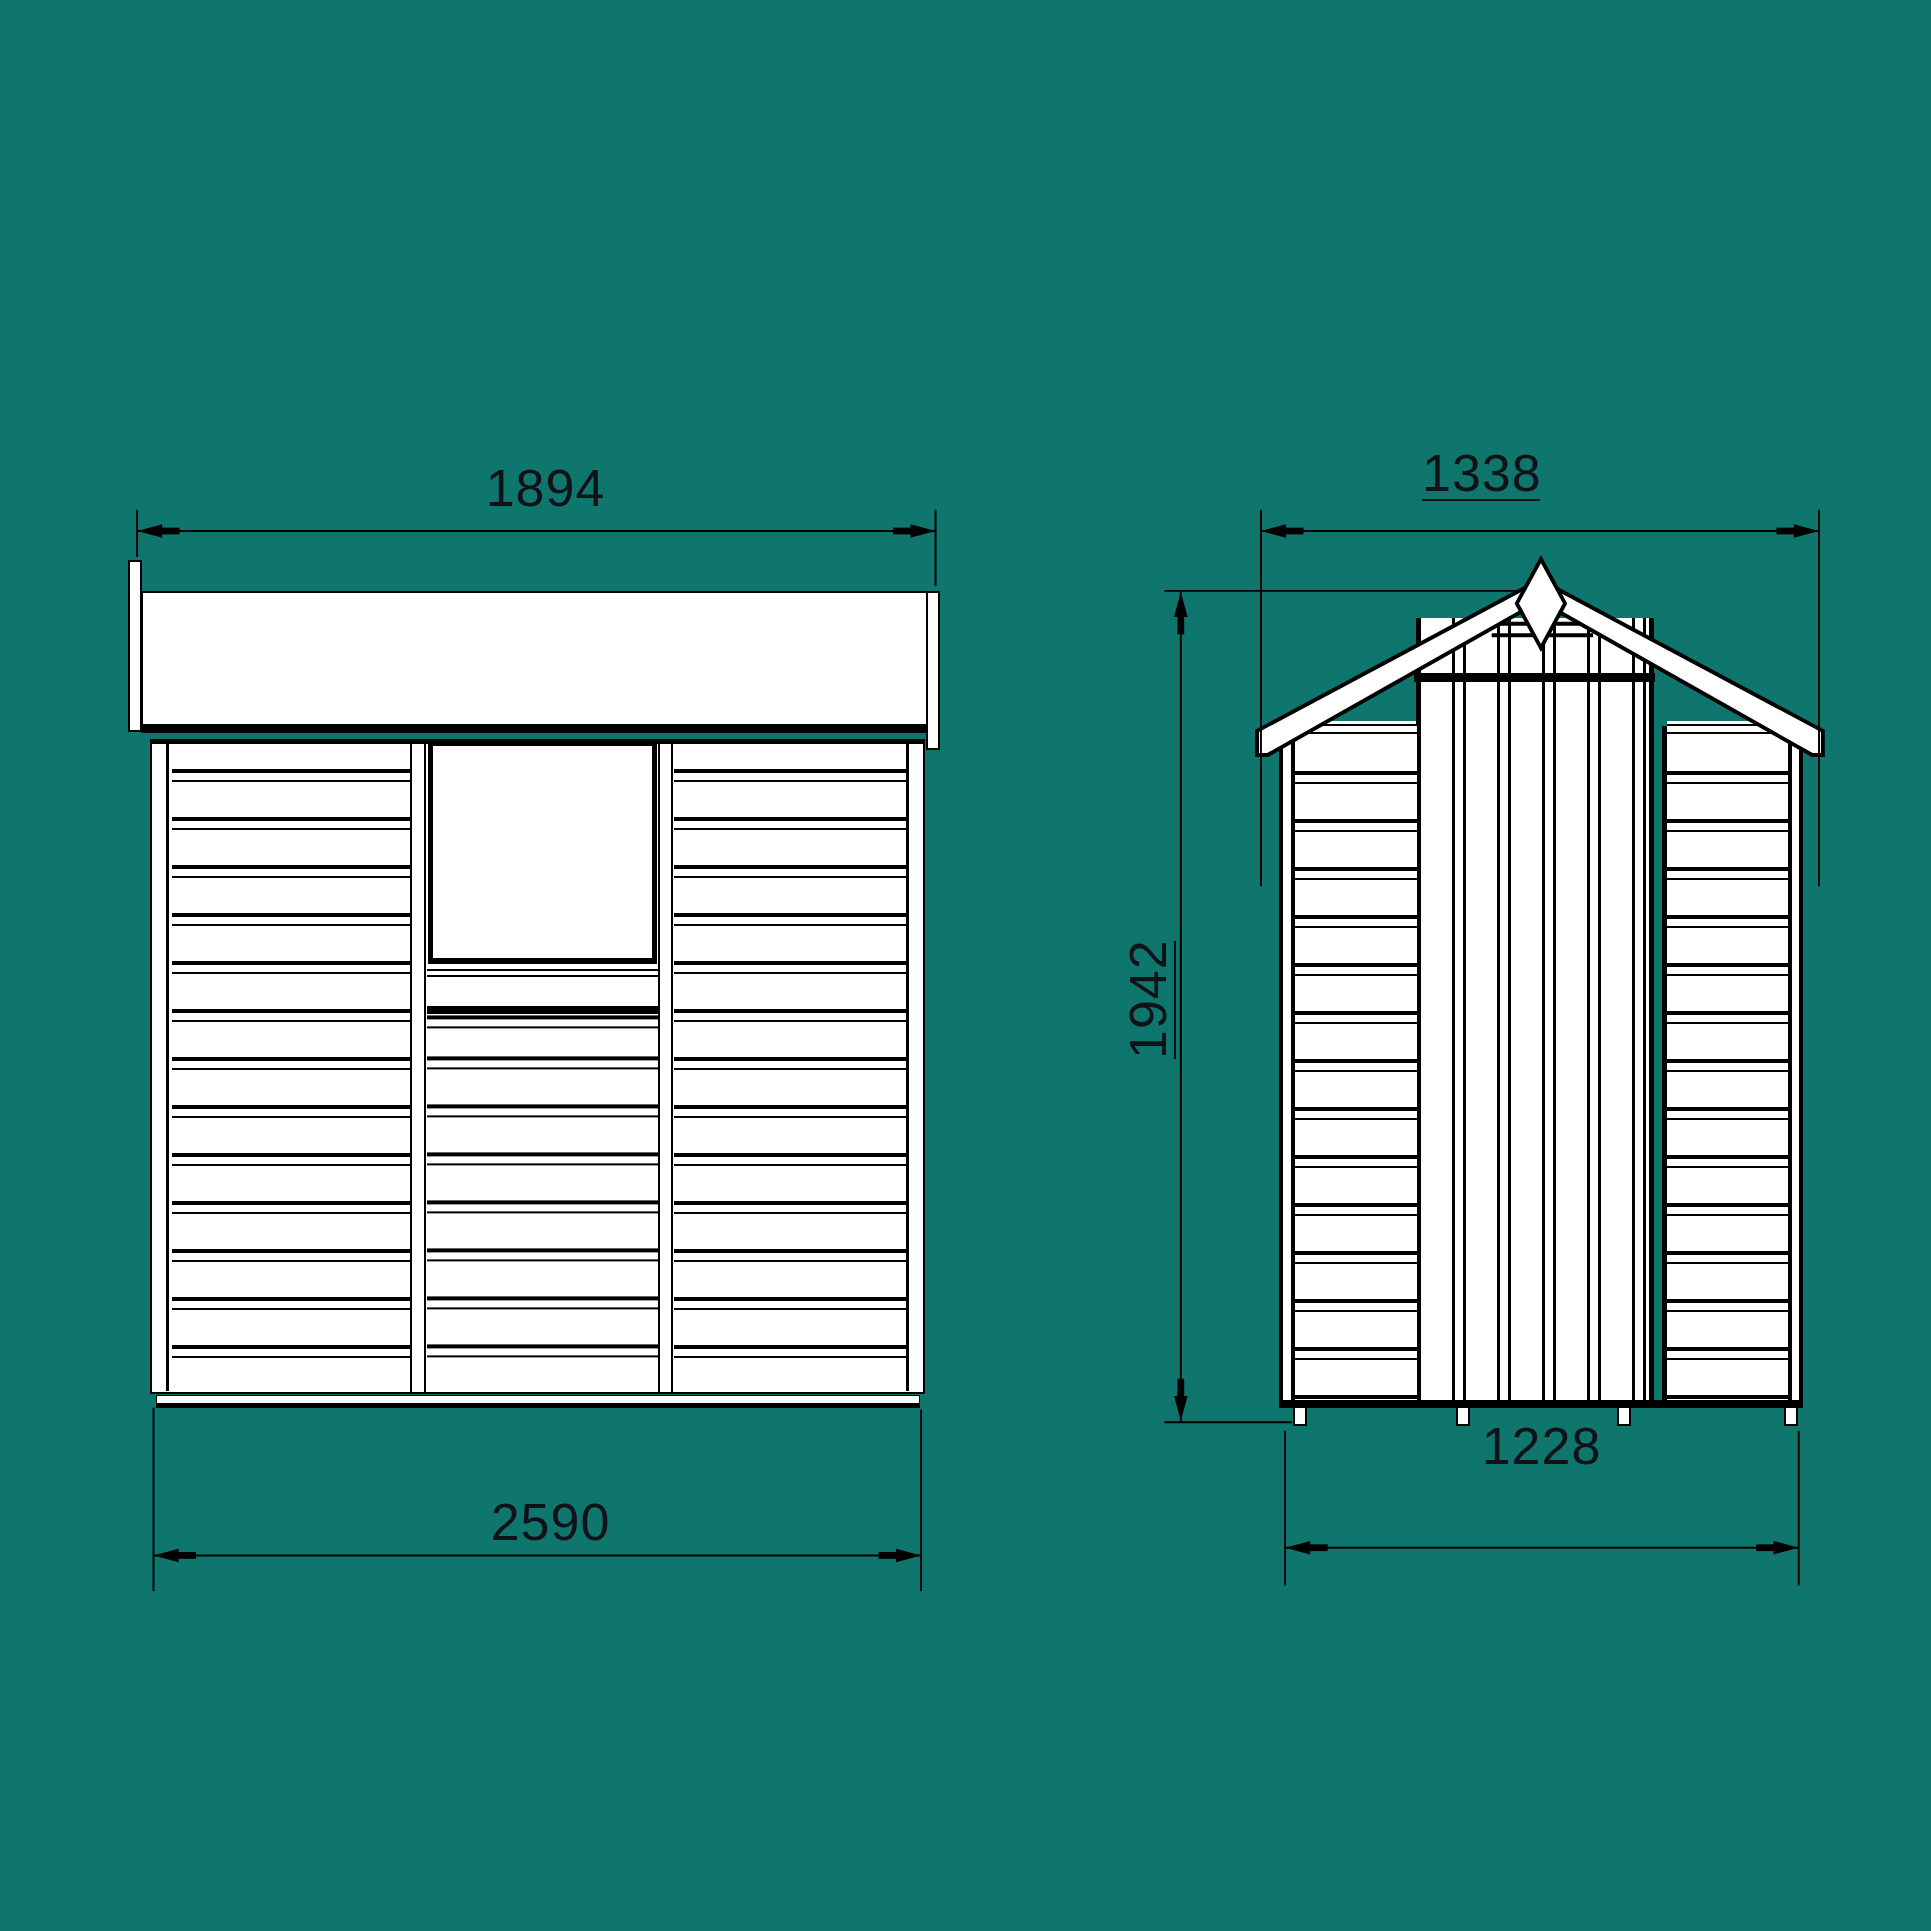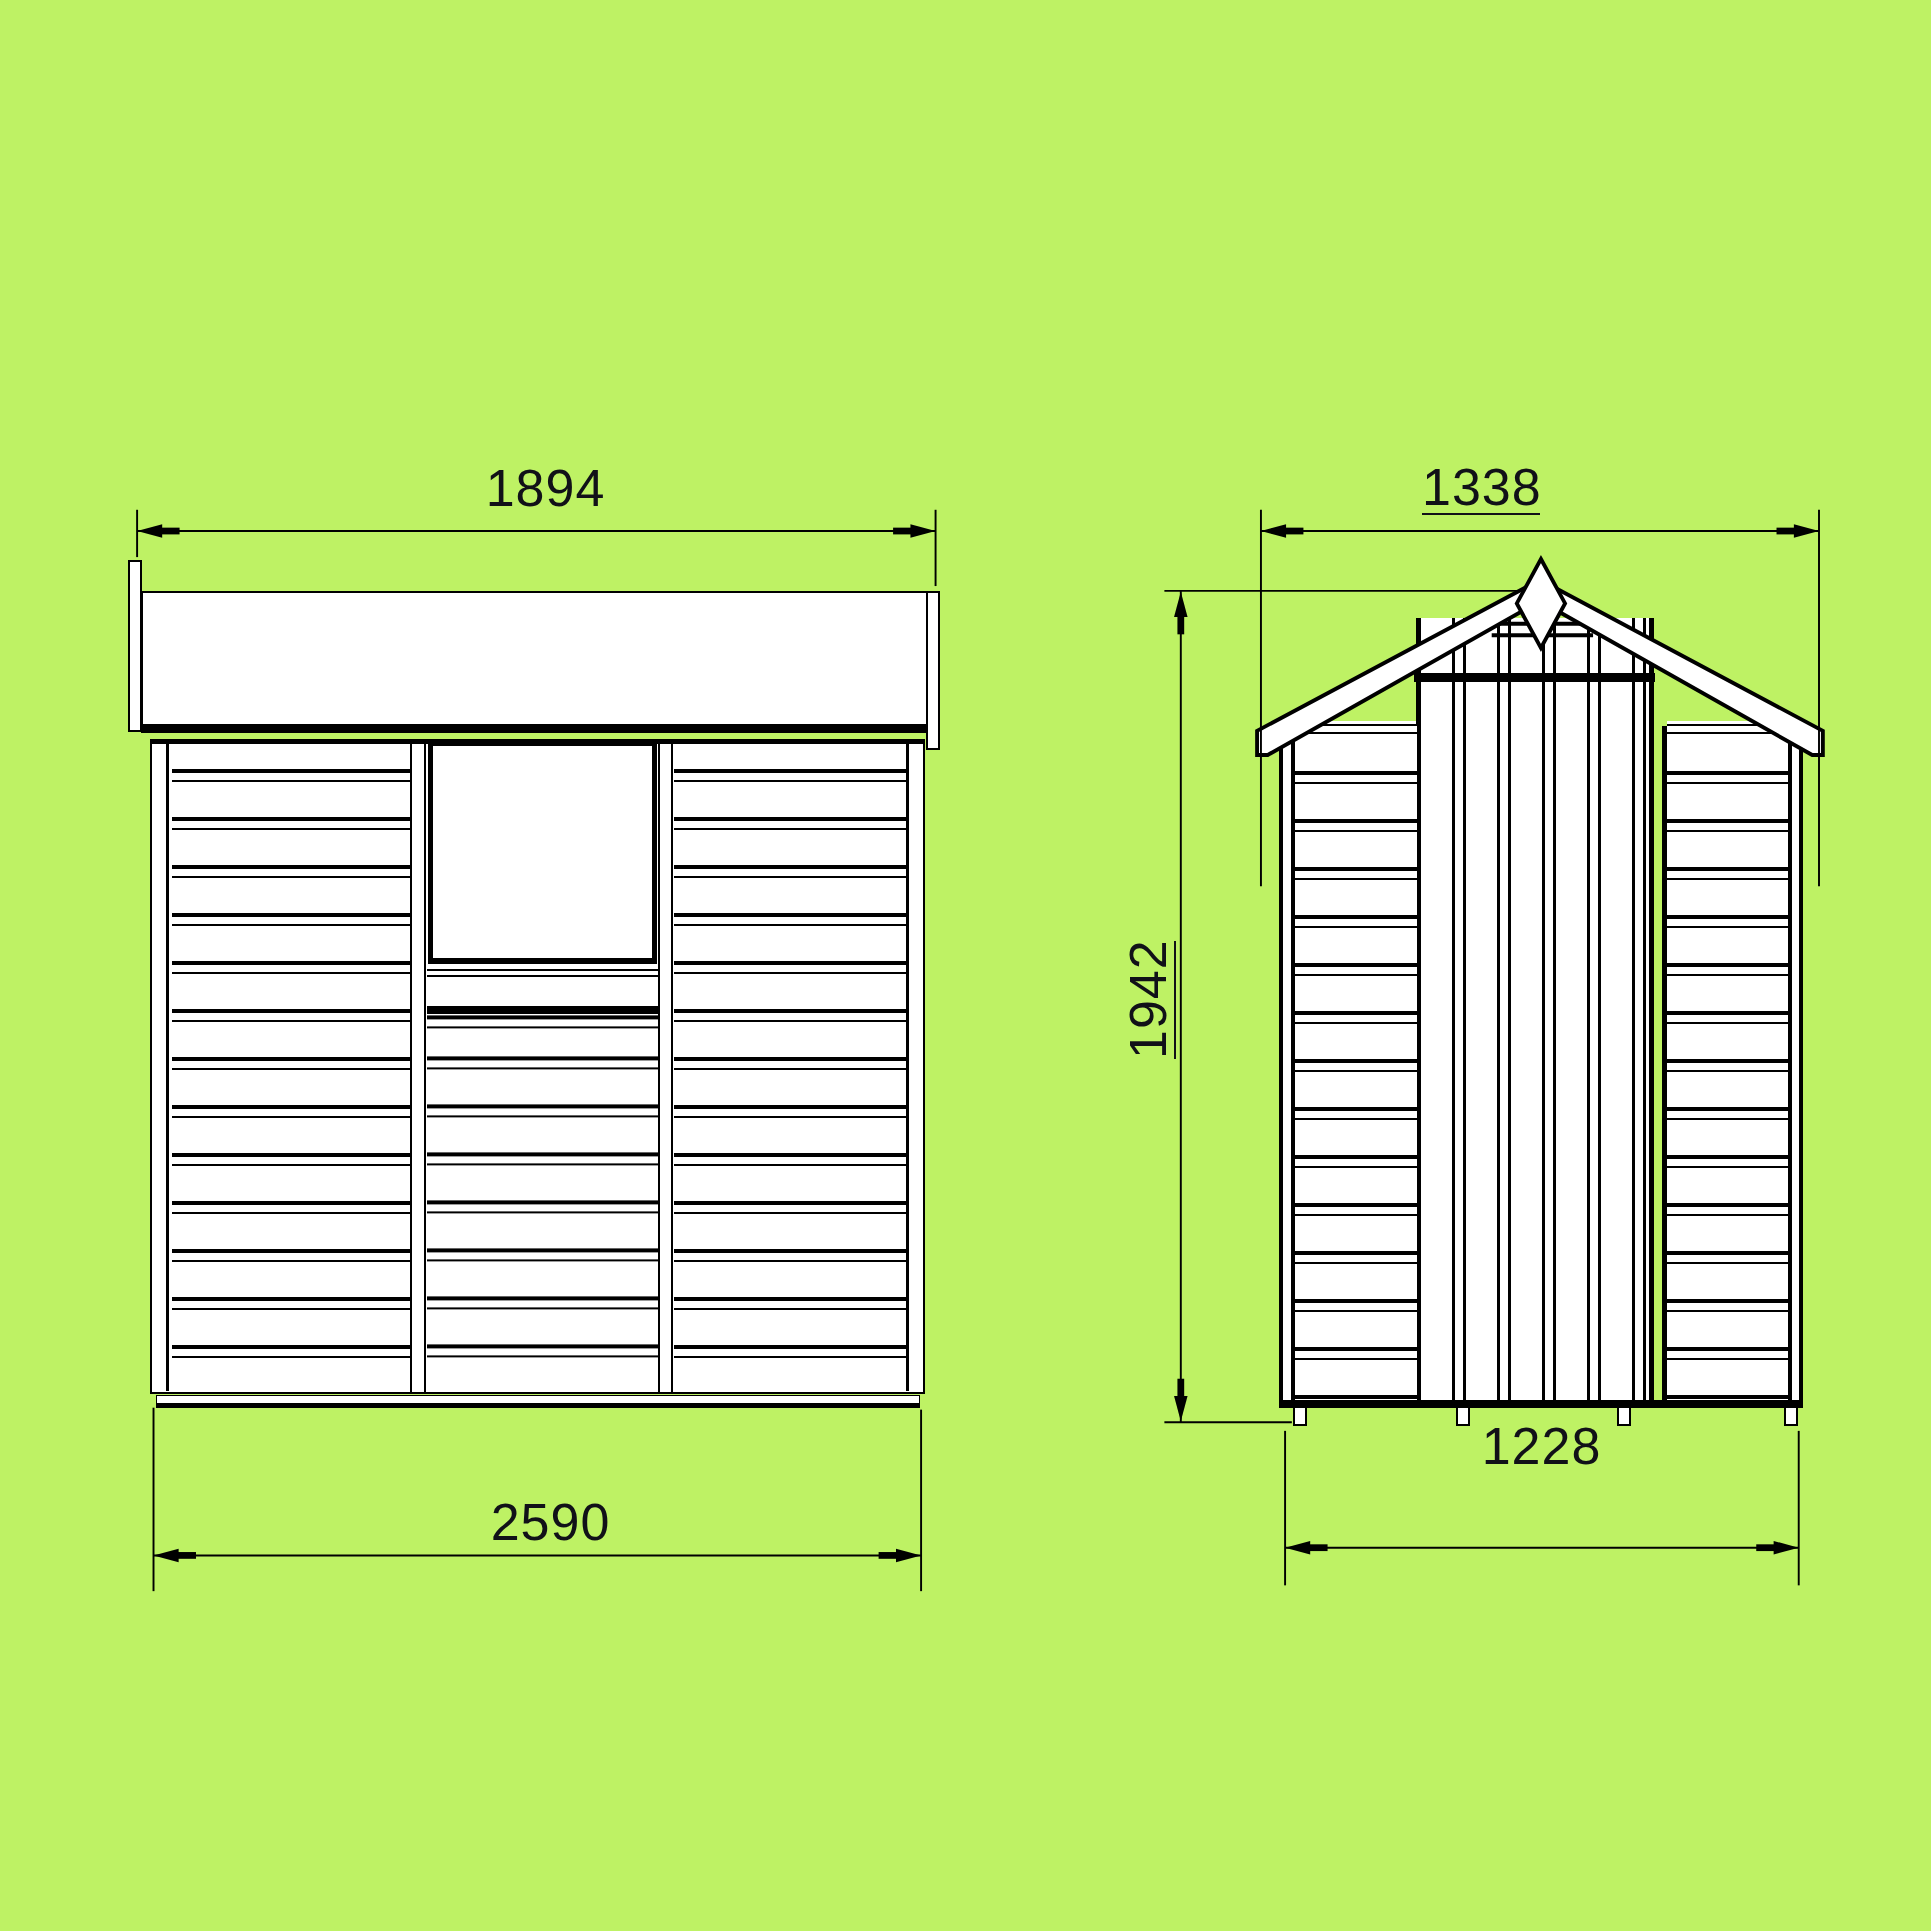--- a/index.html
+++ b/index.html
@@ -1,16 +1,16 @@
 <!DOCTYPE html>
 <html><head>
 <meta charset="utf-8">
 <style>
   html,body{margin:0;padding:0;background:#fff;}
-  #canvas{position:relative;width:1931px;height:1931px;background:#bef264;overflow:hidden;
+  #canvas{position:relative;width:1931px;height:1931px;background:#0f766e;overflow:hidden;
           font-family:"Liberation Sans",sans-serif;}
   .abs{position:absolute;}
   .ln{position:absolute;background:#000;}
   .box{position:absolute;background:#fff;border:2.9px solid #000;box-sizing:border-box;}
   
   .slats{position:absolute;box-sizing:border-box;
     background-image:repeating-linear-gradient(to bottom,
       #fff 0px,#fff 25px,#000 25px,#000 29.4px,#fff 29.4px,#fff 36px,
       #000 36px,#000 38px,#fff 38px,#fff 48px);}
   
@@ -125,18 +125,18 @@
     <g stroke="#000" stroke-width="2">
       <line x1="1306" y1="528" x2="1306" y2="918"></line>
       <line x1="1884" y1="528" x2="1884" y2="918"></line>
     </g>
 
     <path fill="#fff" stroke="#000" stroke-width="4" d="M1596,579 L1621,625 L1596,671 L1571,625 Z"></path>
   </svg>
 
   <div class="dimtext" style="left:447px;top:462px;width:197px;">1894</div>
   <div class="dimtext" style="left:452px;top:1496px;width:197px;">2590</div>
-  <div class="dimtext underlined" style="left:1422px;top:461px;width:118px;">1338</div>
+  <div class="dimtext underlined" style="left:1422px;top:447px;width:118px;">1338</div>
   <div class="dimtext underlined" style="left:1090px;top:973px;width:118px;height:52px;transform:rotate(-90deg);">1942</div>
   <div class="dimtext" style="left:1443px;top:1420px;width:197px;">1228</div>
 
 </div>
 
 
 </body></html>

